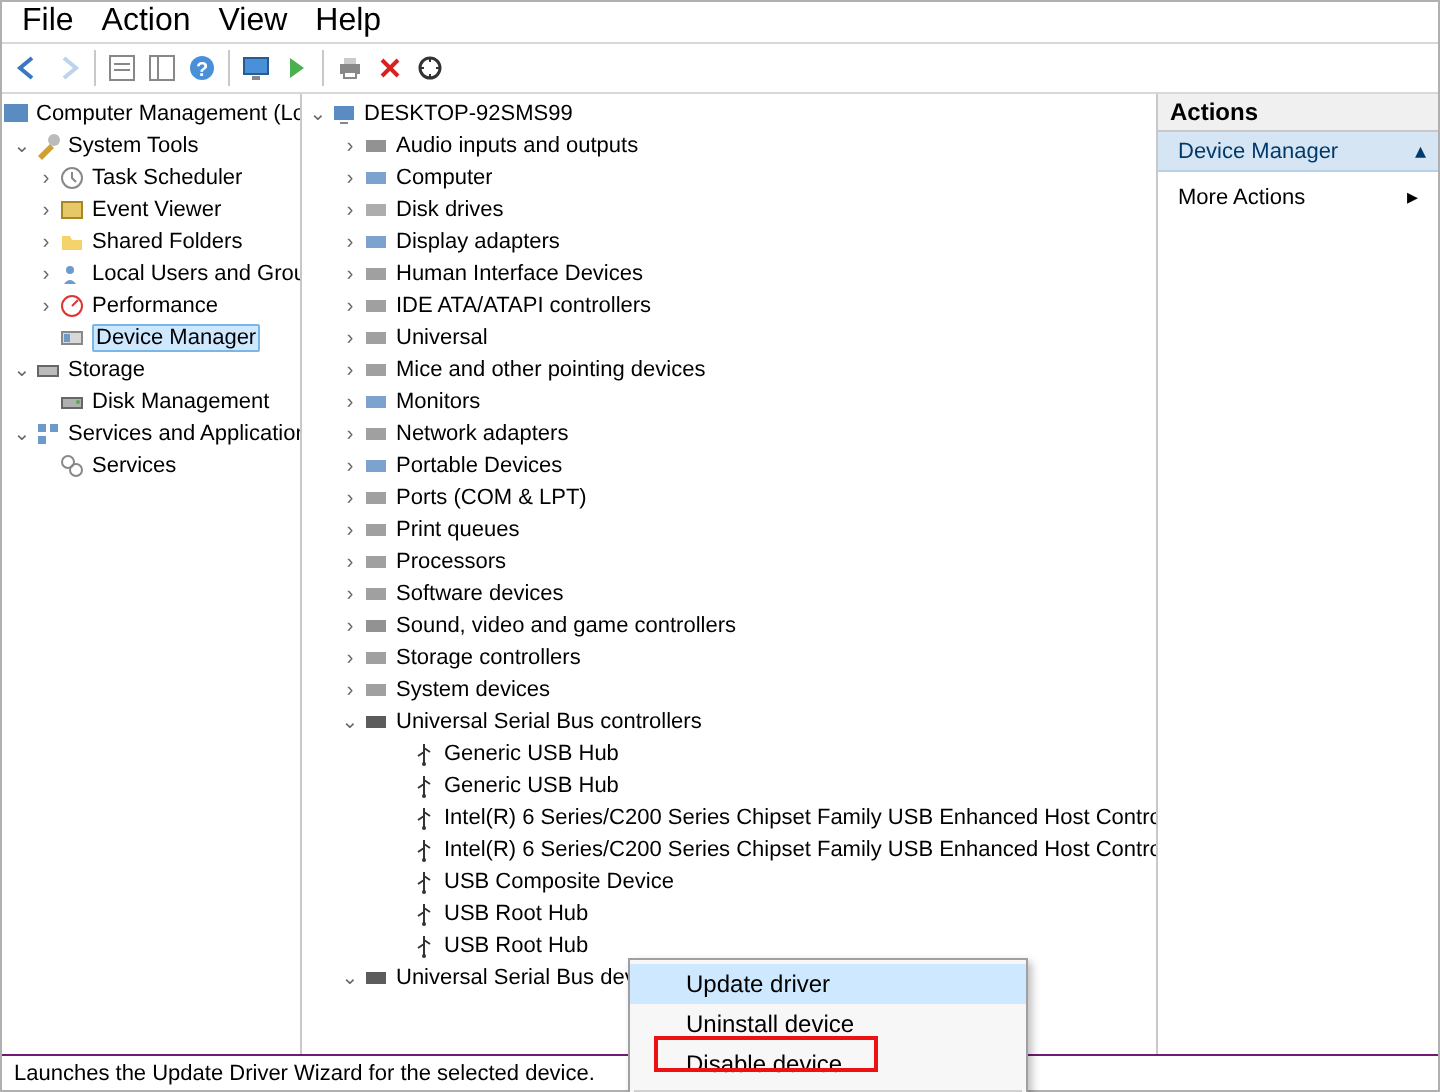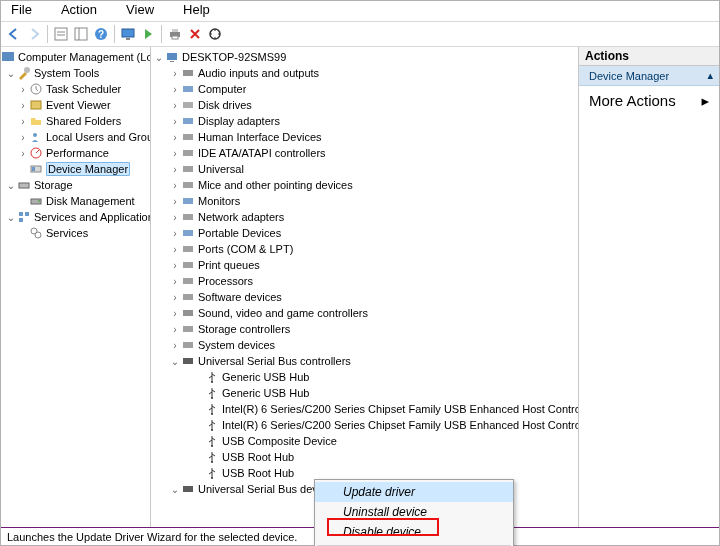--- a/index.html
+++ b/index.html
@@ -2,41 +2,41 @@
 <html><head>
 <meta charset="utf-8">
 <style>
   * { box-sizing: border-box; font-family: "Segoe UI", Tahoma, sans-serif; }
   body { margin: 0; padding: 0; background: #fff; }
   .window { width: 720px; height: 546px; border: 1px solid #b0b0b0; display: flex; flex-direction: column; position: relative; }
   .titlebar { height: 28px; display: flex; align-items: center; padding: 0 0 0 6px; font-size: 12px; }
   .titlebar .title { flex: 1; }
   .win-controls { display: flex; height: 100%; }
   .win-btn { width: 38px; height: 100%; display: flex; align-items: center; justify-content: center; font-size: 11px; }
-  .menubar { height: 20px; display: flex; align-items: flex-start; padding: 0 4px; font-size: 13px; gap: 17px; }
+  .menubar { height: 20px; display: flex; align-items: flex-end; padding: 0 4px; font-size: 16px; gap: 2px; }
   .menu-item { padding: 1px 6px; }
   .toolbar { height: 26px; display: flex; align-items: center; padding: 0 4px; gap: 2px; border-top: 1px solid #d8d8d8; border-bottom: 1px solid #d8d8d8; }
   .tool-btn { width: 18px; height: 18px; display: flex; align-items: center; justify-content: center; font-size: 12px; }
   .tool-sep { width: 1px; height: 18px; background: #c8c8c8; margin: 0 2px; }
   .body { flex: 1; display: flex; min-height: 0; }
   .left-pane { width: 150px; border-right: 1px solid #c8c8c8; overflow: hidden; padding-top: 2px; font-size: 11px; }
   .mid-pane { flex: 1; border-right: 1px solid #c8c8c8; overflow: hidden; padding-top: 2px; font-size: 11px; position: relative; }
   .right-pane { width: 140px; display: flex; flex-direction: column; }
   .actions-header { background: #f0f0f0; border-bottom: 1px solid #c8c8c8; font-size: 12px; font-weight: 600; padding: 2px 6px; }
   .actions-sub { background: #d6e5f3; padding: 3px 6px 3px 10px; font-size: 11px; display: flex; justify-content: space-between; align-items: center; border-bottom: 1px solid #b8cfe5; color:#003a6b; }
-  .actions-more { padding: 6px 10px; font-size: 15px; display: flex; justify-content: space-between; align-items: flex-start; }
+  .actions-more { padding: 6px 10px; font-size: 11px; display: flex; justify-content: space-between; align-items: flex-end; }
   .statusbar { height: 18px; border-top: 1px solid #701a75; font-size: 11px; padding: 1px 6px; display: flex; align-items: center; }
   .tree-row { display: flex; align-items: center; height: 16px; white-space: nowrap; overflow: hidden; }
   .exp { width: 12px; text-align: center; color: #6a6a6a; font-size: 10px; display:inline-block; flex-shrink:0; }
   .icon { width: 14px; height: 14px; margin-right: 3px; display: inline-flex; align-items: center; justify-content: center; flex-shrink:0; }
   .sel { background: #cde8ff; border: 1px solid #7ab7e8; border-radius: 1px; padding: 0 1px; }
   .ind { display:inline-block; flex-shrink:0; }
   .redbox { position: absolute; border: 2px solid #e11; pointer-events: none; }
   .context-menu { position: absolute; width: 200px; background: #f7f7f7; border: 1px solid #a0a0a0; box-shadow: 2px 2px 4px rgba(0,0,0,0.25); font-size: 12px; padding: 2px 0; }
-  .ctx-item { padding: 3px 10px 3px 28px; position: relative; font-style: italic; }
+  .ctx-item { padding: 3px 10px 3px 28px; position: relative; }
   .ctx-sep { height: 1px; background: #d0d0d0; margin: 3px 2px; }
   .ctx-hover { background: #cde8ff; }
   svg { display:block; }
   .lbl { overflow:hidden; text-overflow:clip; }
 </style>
 </head>
 <body>
 
 <div class="window">
 

